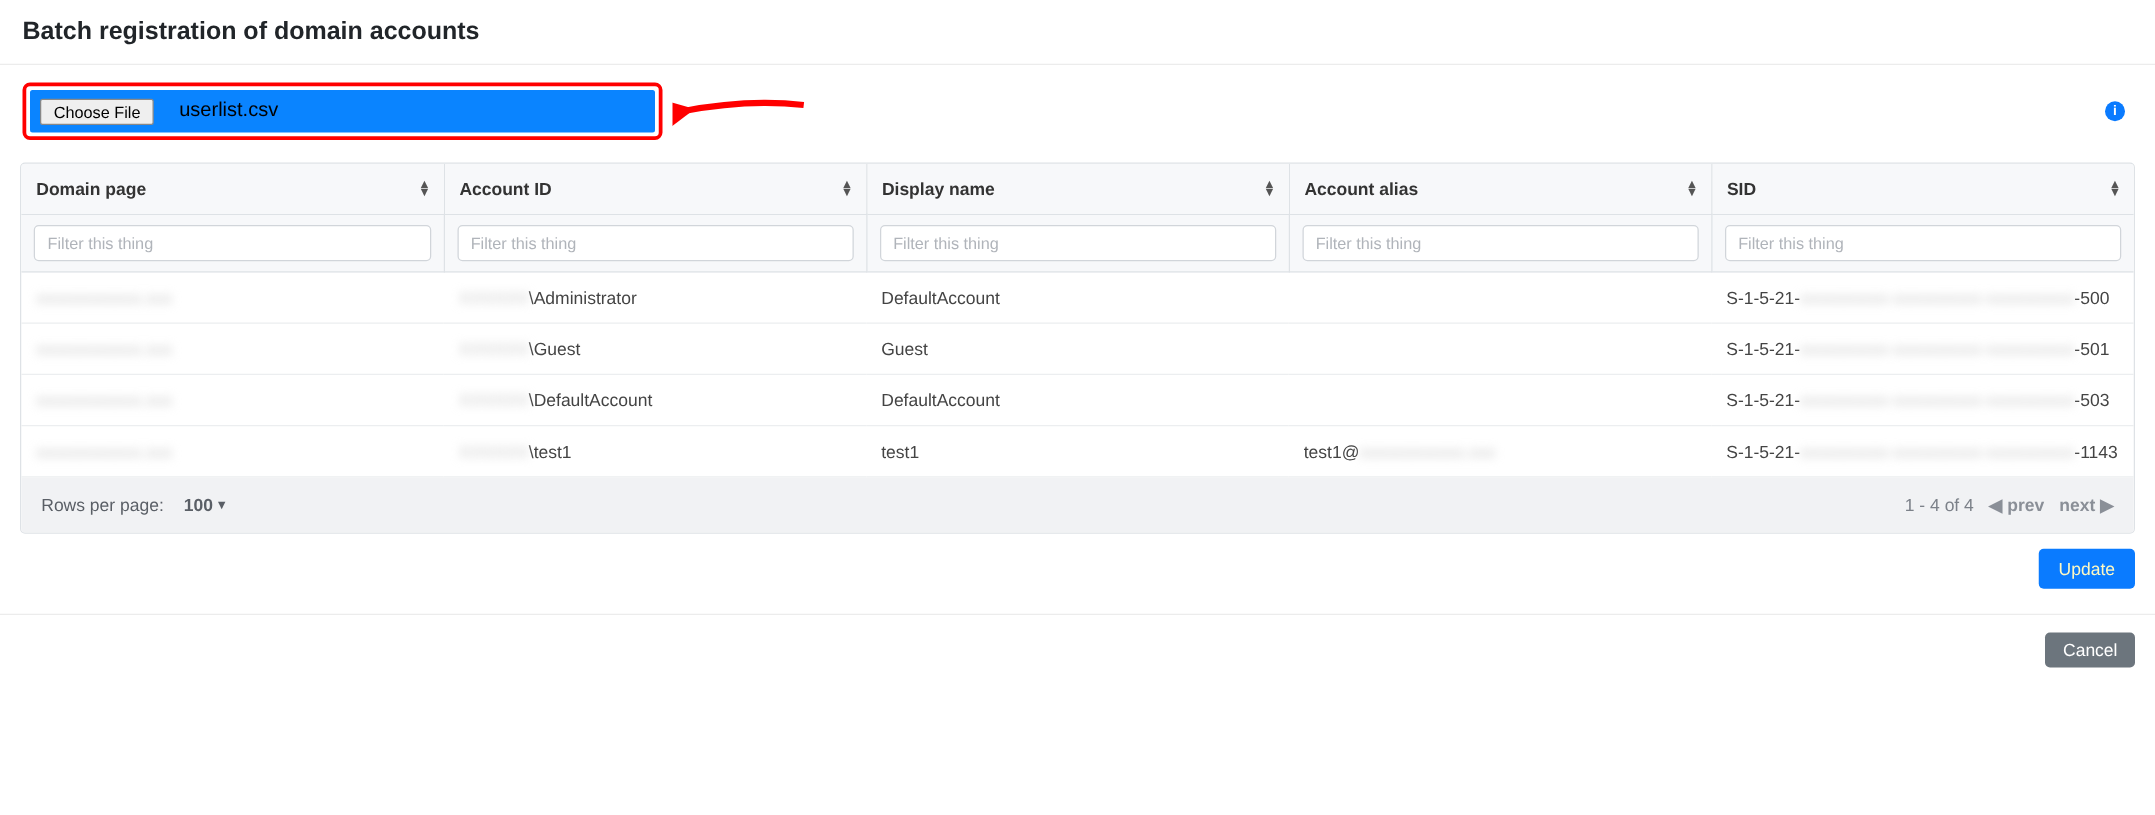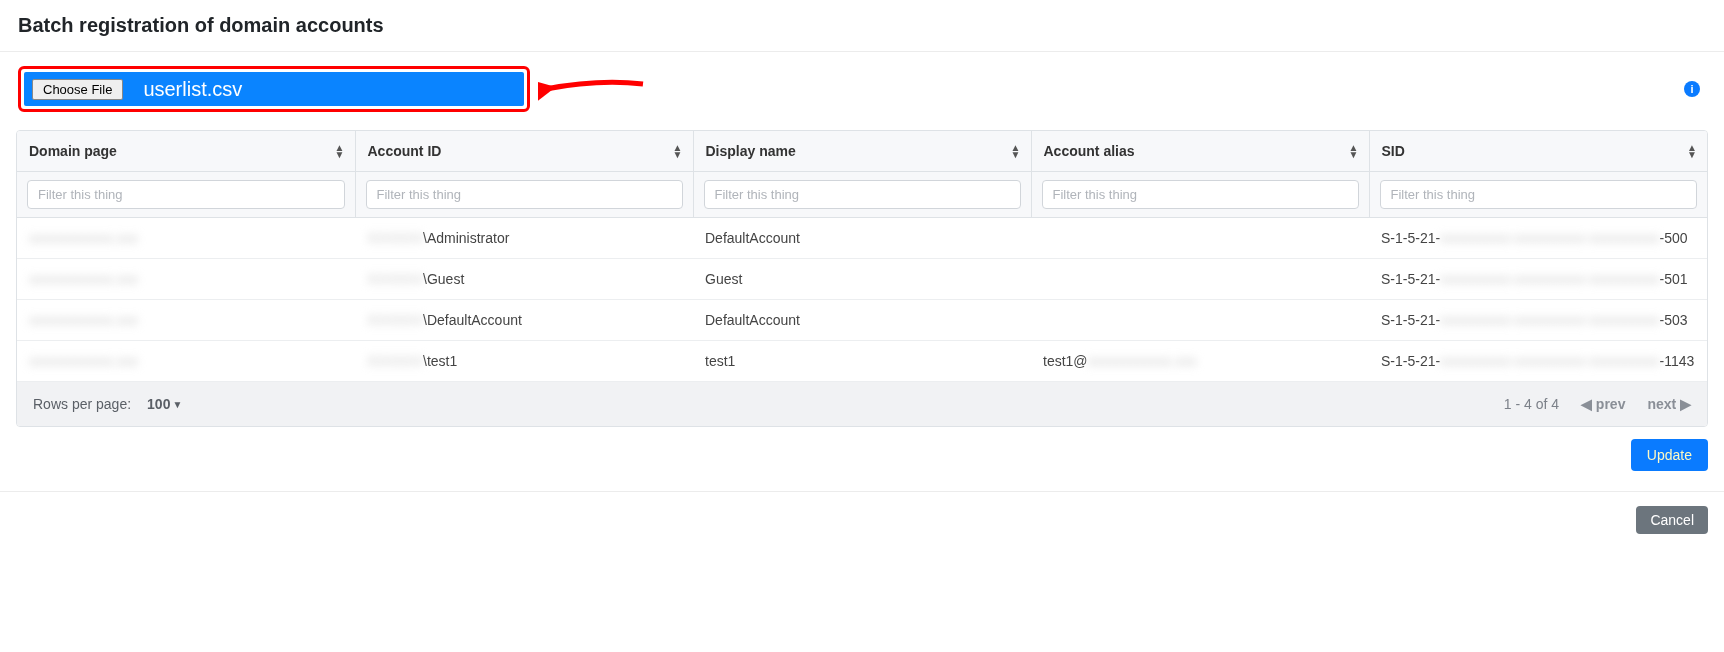--- a/index.html
+++ b/index.html
@@ -47,22 +47,22 @@
     background: #efefef;
     color: #000;
     border: 1px solid #888;
     border-radius: 2px;
     padding: 2px 10px;
     font-size: 13px;
     margin-right: 20px;
     cursor: pointer;
   }
   .filename {
-    color: #ffffff;
-    font-size: 20px;
+    color: #000000;
+    font-size: 16px;
   }
   .arrow-svg {
     margin-left: 8px;
   }
   .info-icon {
     margin-left: auto;
     width: 16px; height: 16px;
     border-radius: 50%;
     background: #0a7bff;
     color: #fff;
@@ -147,21 +147,21 @@
     font-weight: 600;
     display: inline-flex;
     align-items: center;
     cursor: pointer;
   }
   .rpp-value .caret { font-size: 10px; margin-left: 2px; }
   .footer-right {
     margin-left: auto;
     display: flex;
     align-items: center;
-    gap: 22px;
+    gap: 12px;
     color: #7c8189;
   }
   .pager-btn {
     display: inline-flex;
     align-items: center;
     gap: 4px;
     font-weight: 600;
     cursor: pointer;
     color: #8a8f97;
   }

